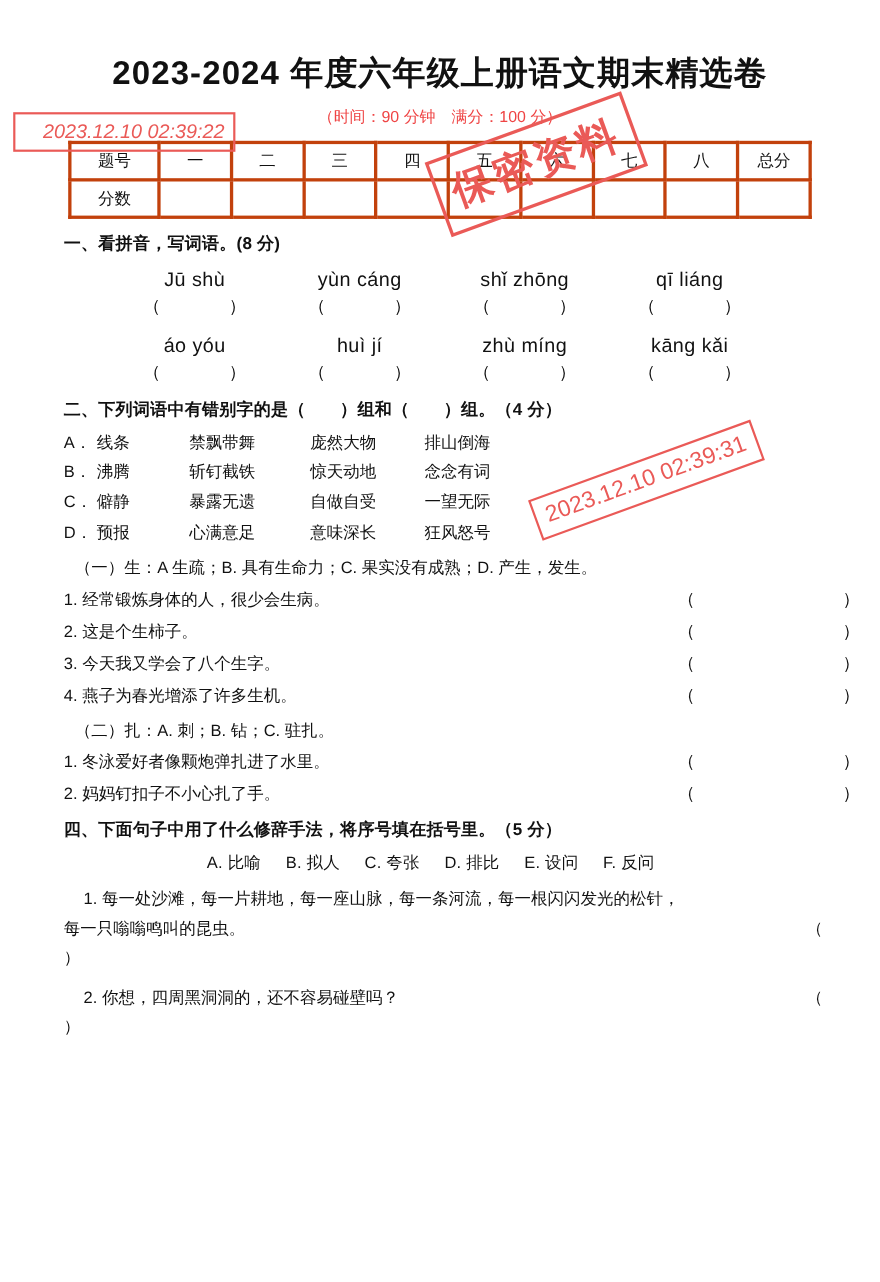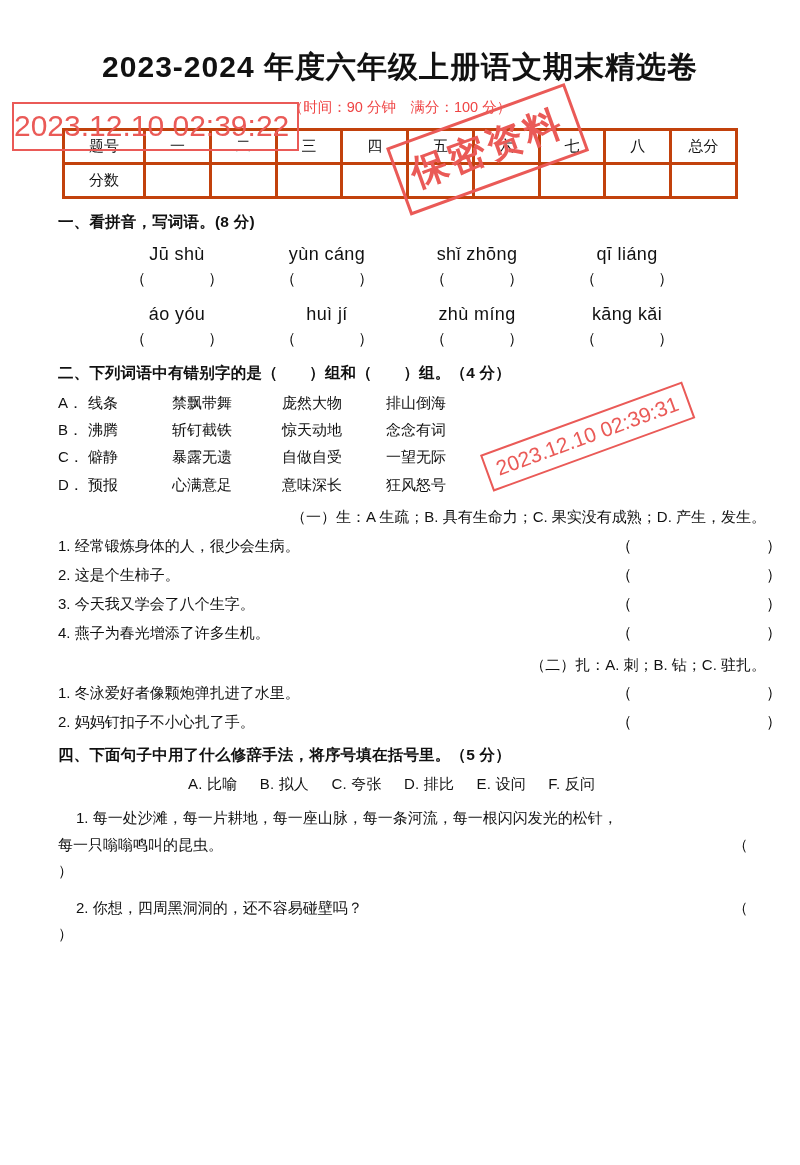--- a/index.html
+++ b/index.html
@@ -146,21 +146,20 @@
     padding-left: 14px;
     font-size: 16px;
     letter-spacing: 34px;
   }
 
   .opt-line {
     font-size: 15px;
     line-height: 1.5;
     margin-top: 9px;
     text-indent: 10px;
-    text-align: right;
   }
 
   .rhet-options {
     font-size: 15px;
     margin-top: 9px;
     padding-left: 130px;
     letter-spacing: 0.2px;
   }
   .rhet-options span { margin-right: 18px; }
 
@@ -183,23 +182,24 @@
     color: #ea5a57;
     border: 2.5px solid #ea5a57;
     font-weight: normal;
     background: transparent;
     white-space: nowrap;
     pointer-events: none;
   }
   .wm-ts1 {
     left: 12px;
     top: 102px;
-    font-size: 30px;
-    padding: 5px 8px 6px 0;
+    font-size: 18px;
+    padding: 5px 8px 6px 25px;
     letter-spacing: 0px;
+    font-style: italic;
   }
   .wm-ts2 {
     left: 480px;
     top: 455px;
     font-size: 21px;
     padding: 5px 9px 6px 9px;
     transform: rotate(-20deg);
     transform-origin: left top;
   }
   .wm-secret {

